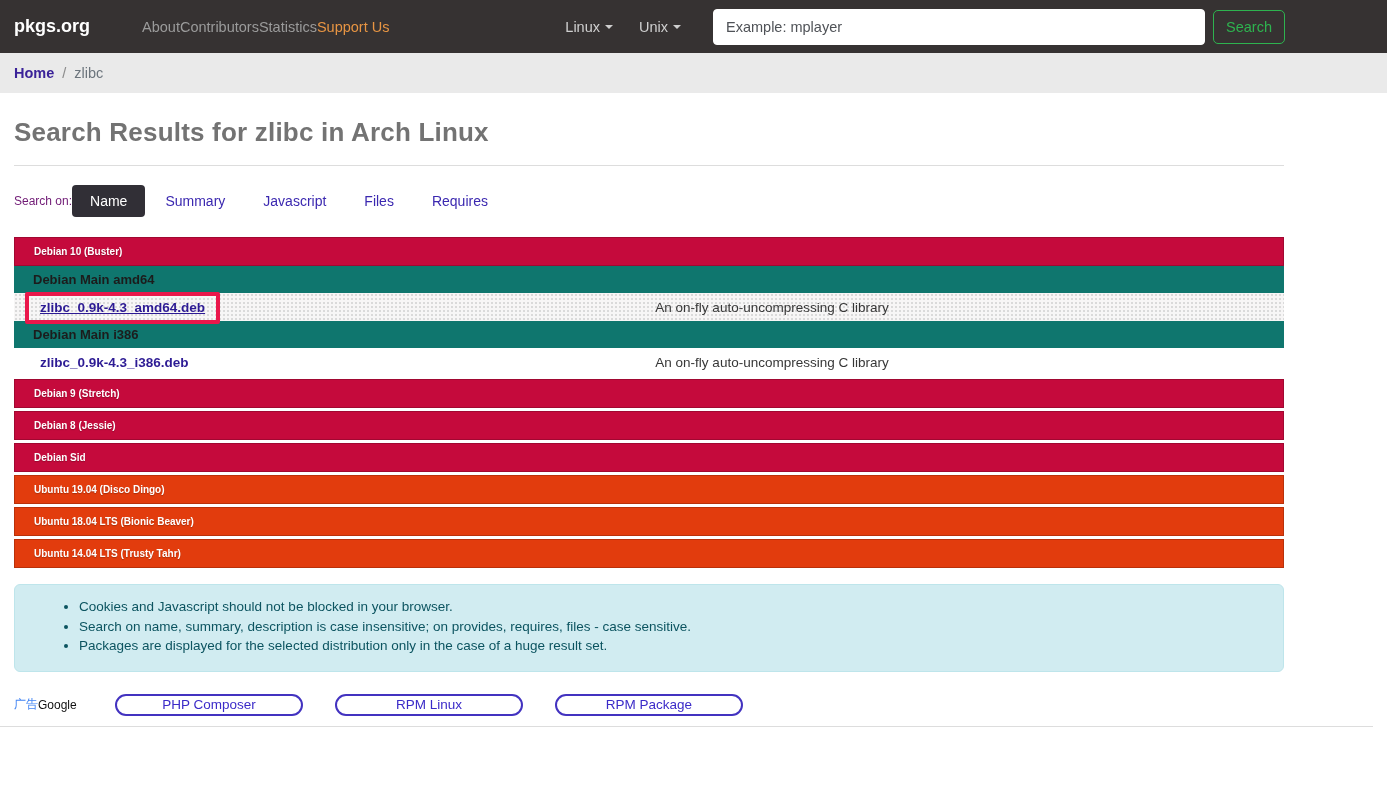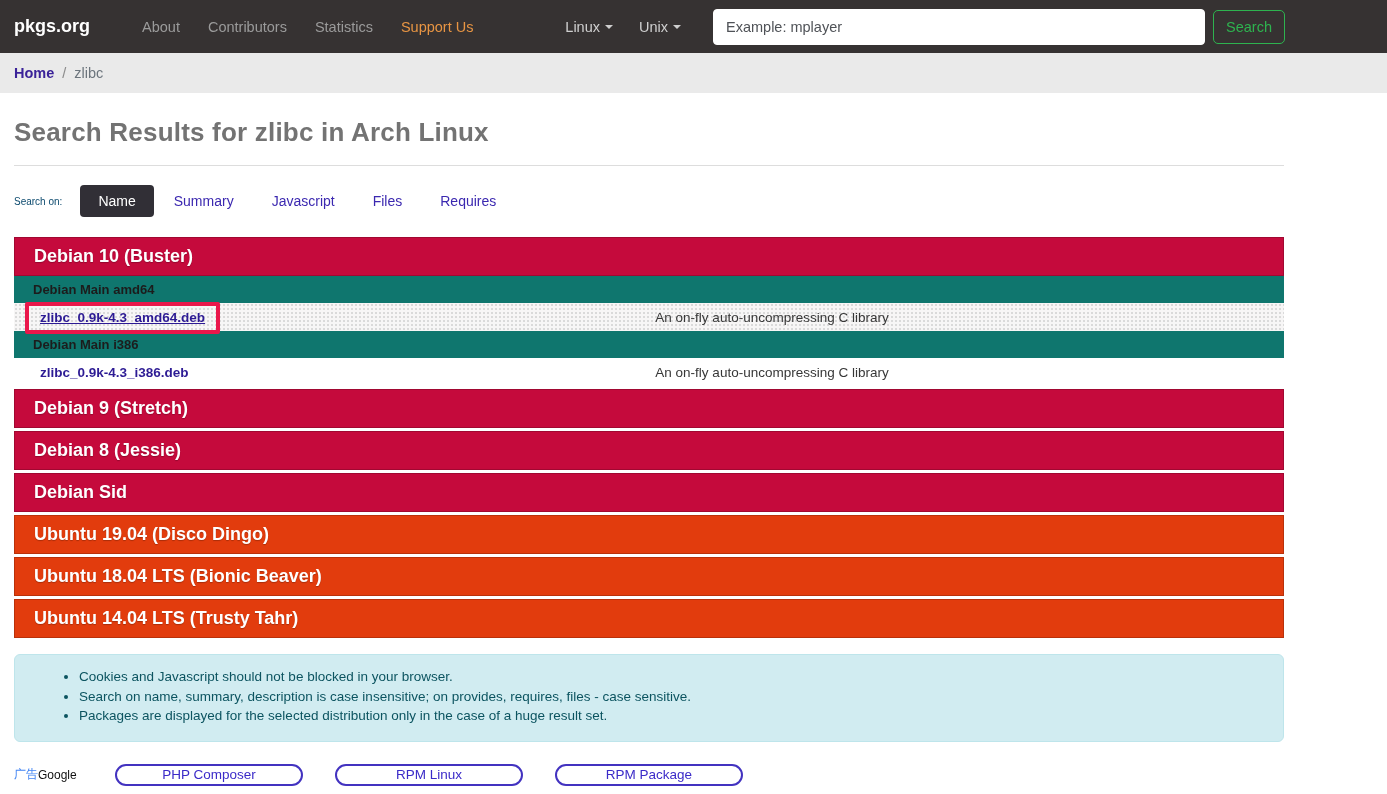--- a/index.html
+++ b/index.html
@@ -13,21 +13,21 @@
 
   
   .navbar {
     background: #363232;
     height: 53px;
     display: flex;
     align-items: center;
     padding: 0 102px 0 14px;
   }
   .brand { color: #ffffff; font-weight: bold; font-size: 18px; text-decoration: none; }
-  .nav-links { display: flex; align-items: center; margin-left: 52px; gap: 28px; }
+  .nav-links { display: flex; align-items: center; margin-left: 52px; }
   .nav-link { color: #9b9b9b; text-decoration: none; font-size: 14.5px; }
   .nav-link.support { color: #e89543; }
   .nav-right { margin-left: auto; display: flex; align-items: center; }
   .dropdowns { display: flex; gap: 26px; margin-right: 32px; }
   .dropdown-toggle { color: #cfcfcf; text-decoration: none; font-size: 14.5px; display: inline-flex; align-items: center; gap: 5px; }
   .caret { display: inline-block; width: 0; height: 0; border-left: 4px solid transparent; border-right: 4px solid transparent; border-top: 4px solid #cfcfcf; }
   .search-form { display: flex; align-items: center; }
   .search-input {
     width: 492px; height: 36px; border: 1px solid #ffffff; border-radius: 4px;
     padding: 0 12px; font-size: 14.5px; font-family: inherit; color: #333; background: #fff; outline: none;
@@ -45,31 +45,31 @@
   .crumb-home { color: #3b2399; font-weight: bold; text-decoration: none; }
   .crumb-sep { color: #8a8a8a; }
   .crumb-current { color: #6c757d; }
 
   
   .container { width: 1270px; margin-left: 14px; }
   h1.page-title { font-size: 26px; font-weight: bold; color: #737373; margin: 24px 0 17px; letter-spacing: .2px; }
   hr.rule { border: none; border-top: 1px solid #dddddd; margin: 0; }
 
   .search-on { display: flex; align-items: center; margin: 19px 0 20px; }
-  .search-on-label { color: #0c4a6e; font-size: 10px; margin-right: 18px; }
+  .search-on-label { color: #701a75; font-size: 12px; }
   .tabs { display: flex; align-items: center; }
   .tab { color: #3b28b0; font-size: 14px; text-decoration: none; padding: 8px 18px; border-radius: 4px; }
   .tab.active { background: #312f36; color: #ffffff; }
   .tabs .tab + .tab { margin-left: 2px; }
 
   
   .results { margin-top: 2px; }
   .section { margin-bottom: 3px; }
   .distro-header {
-    color: #ffffff; font-weight: bold; font-size: 18px;
+    color: #ffffff; font-weight: bold; font-size: 10px;
     padding: 8px 19px; border: 1px solid rgba(0,0,0,.18);
     text-shadow: 0 1px 1px rgba(0,0,0,.25); cursor: pointer;
   }
   .distro-header.debian { background: #c50a3c; }
   .distro-header.ubuntu { background: #e23c0d; }
   .repo-row { background: #0f766e; font-weight: bold; font-size: 13px; color: #1c1c1c; padding: 6px 19px; }
   .pkg-row { display: flex; align-items: center; padding: 5px 0; font-size: 13.5px; background: #ffffff; min-height: 28px; }
   .pkg-row.striped {
     background-color: #f7f6f6;
     background-image: radial-gradient(#dadada 0.8px, transparent 0.9px);

